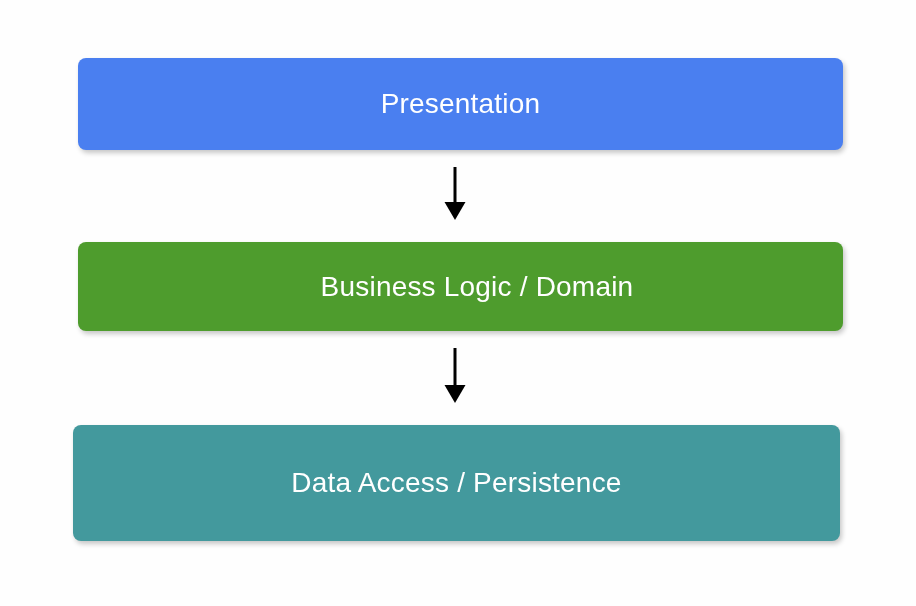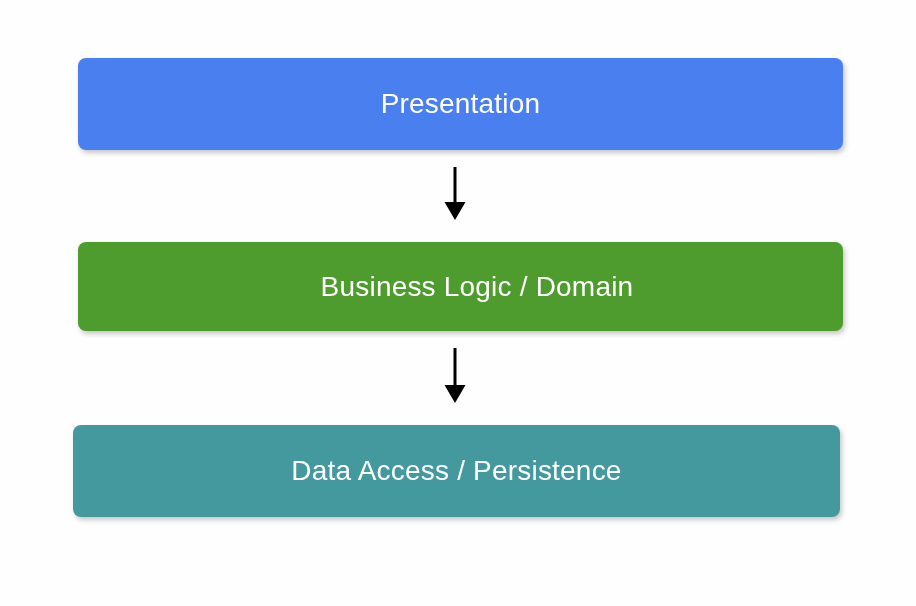--- a/index.html
+++ b/index.html
@@ -61,17 +61,17 @@
     <span class="layer-label" style="color: rgb(255, 255, 255); margin-left: 33px;">Business Logic / Domain</span>
   </div>
 
   <svg class="arrow-svg" id="arrow-2" xmlns="http://www.w3.org/2000/svg" width="42" height="55" viewBox="0 0 42 55" style="left: 434px; top: 348px;">
     <g>
       <line id="arrow-2-line" x1="21" y1="0" x2="21" y2="38" stroke="#000000" stroke-width="3"></line>
     </g>
     <polygon id="arrow-2-head" points="10.5,37 31.5,37 21,55" fill="#000000"></polygon>
   </svg>
 
-  <div class="layer-box" id="box-data-access" style="left: 73px; top: 425px; width: 767px; height: 92px; background: rgb(67, 153, 157);">
+  <div class="layer-box" id="box-data-access" style="left: 73px; top: 425px; width: 767px; height: 116px; background: rgb(67, 153, 157);">
     <span class="layer-label" style="color: rgb(255, 255, 255);">Data Access / Persistence</span>
   </div>
 
 </div>
 
 </body></html>

